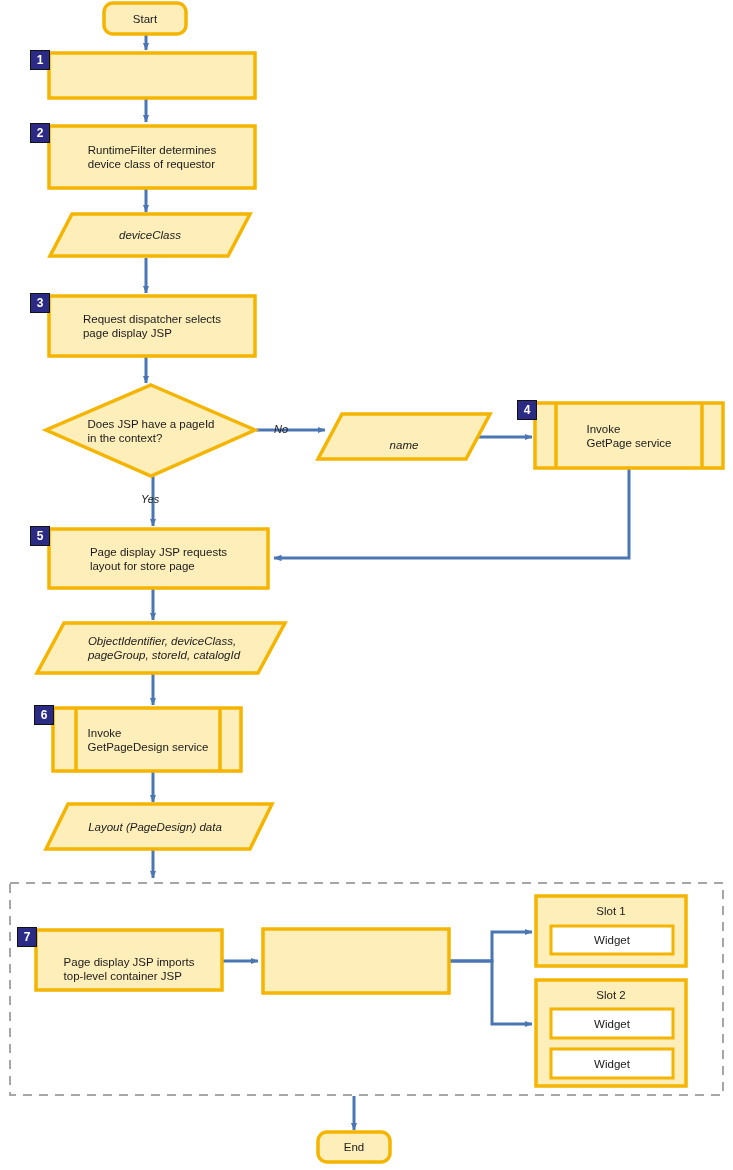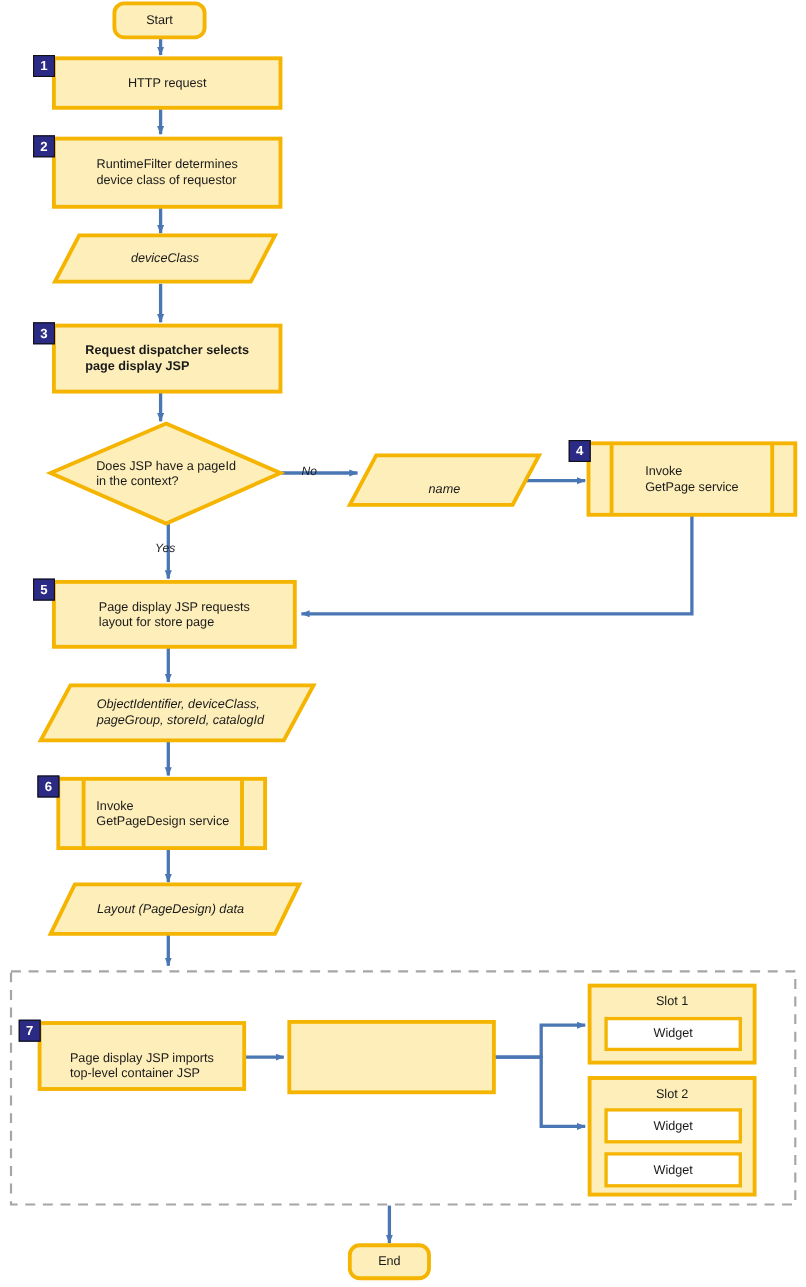--- a/index.html
+++ b/index.html
@@ -132,28 +132,27 @@
 
     <rect x="536" y="980" width="150" height="106" fill="#fdeeba" stroke="#f4b400" stroke-width="3.5"></rect>
     <rect x="551" y="1009" width="122" height="29" fill="#ffffff" stroke="#f4b400" stroke-width="3"></rect>
     <rect x="551" y="1049" width="122" height="29" fill="#ffffff" stroke="#f4b400" stroke-width="3"></rect>
 
     <rect x="318" y="1132" width="72" height="30" rx="9" ry="9" fill="#fdeeba" stroke="#f4b400" stroke-width="3.5"></rect>
   </svg>
 
   <div class="node-label" style="left:104px; top:3px; width:82px; height:31px;">Start</div>
 
-  <div class="node-label" style="left:49px; top:53px; width:206px; height:45px;">HTTP request</div>
 
   <div class="node-label" style="left:49px; top:126px; width:206px; height:62px;">RuntimeFilter determines
 device class of requestor</div>
 
   <div class="node-label italic" style="left:50px; top:214px; width:200px; height:42px;">deviceClass</div>
 
-  <div class="node-label" style="left:49px; top:296px; width:206px; height:60px;font-weight:bold;">Request dispatcher selects
+  <div class="node-label" style="left:49px; top:296px; width:206px; height:60px;">Request dispatcher selects
 page display JSP</div>
 
   <div class="node-label" style="left:46px; top:385px; width:210px; height:91px;">Does JSP have a pageId
 in the context?</div>
 
   <div class="node-label italic" style="left:318px; top:414px; width:172px; height:61px;">name</div>
 
   <div class="node-label" style="left:556px; top:403px; width:146px; height:65px;">Invoke
 GetPage service</div>
 

